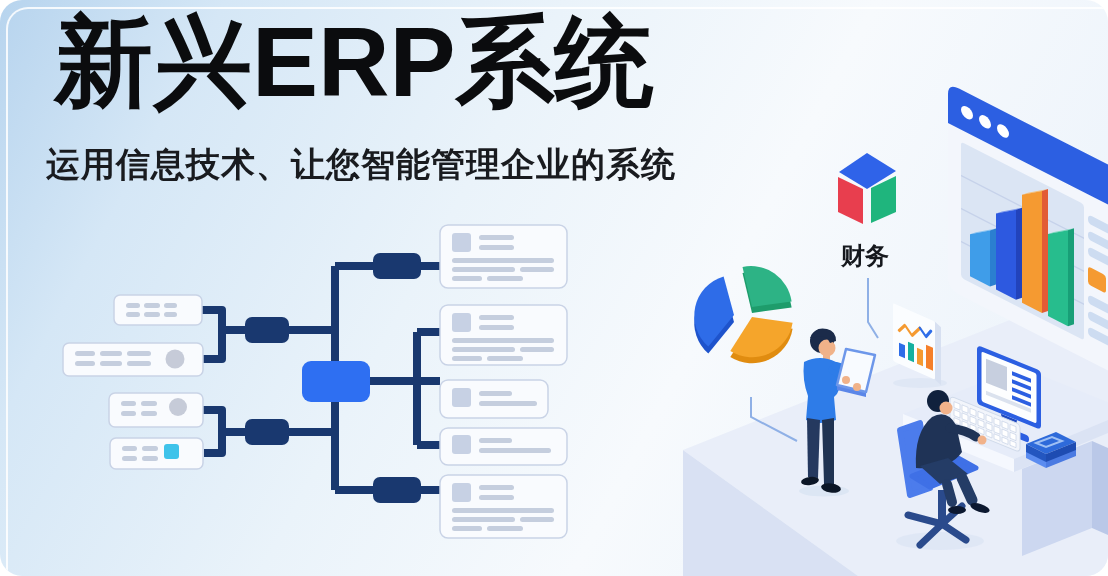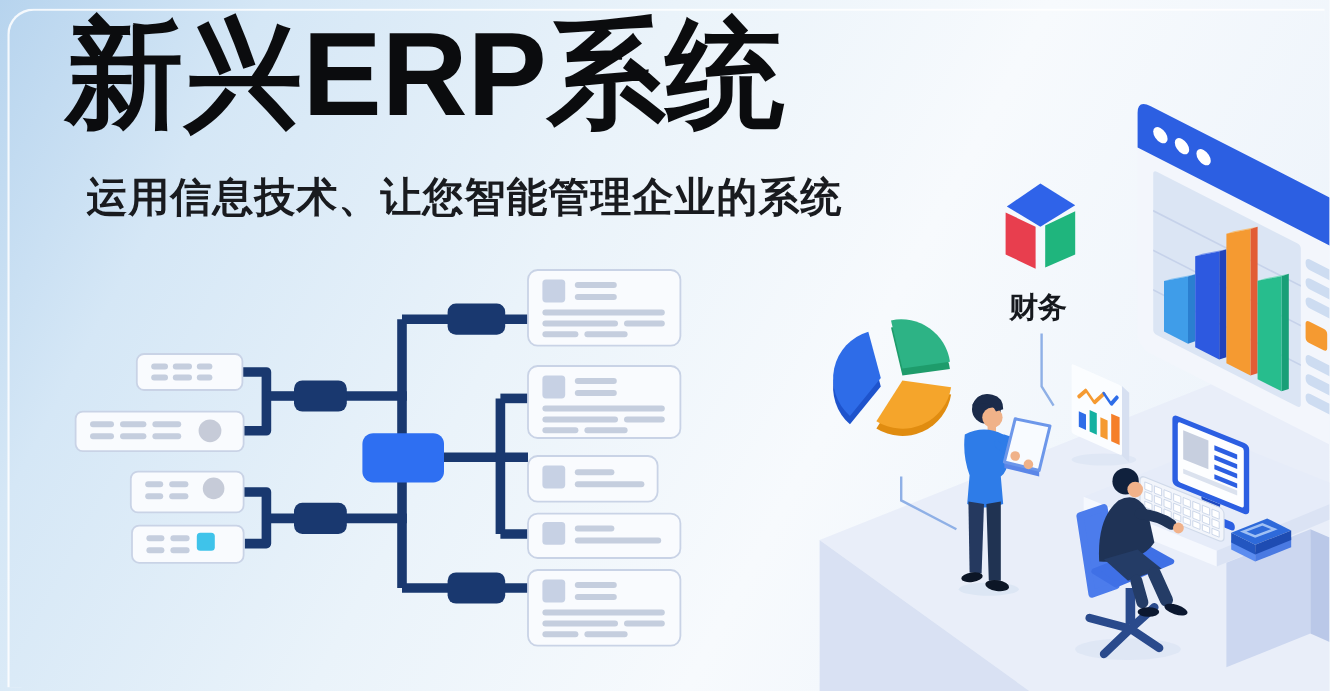--- a/index.html
+++ b/index.html
@@ -1,32 +1,33 @@
 <!DOCTYPE html>
 <html><head>
 <meta charset="utf-8">
 <style>
   html,body{margin:0;padding:0;}
   .stage{
     position:relative;width:1108px;height:576px;overflow:hidden;
     background:linear-gradient(118deg,#b7d4ee 0%,#d5e7f6 16%,#eaf3fa 40%,#f7fafd 62%,#e9f1fa 100%);
     font-family:"Liberation Sans","DejaVu Sans",sans-serif;
+    border-radius:22px;
   }
   .corner-frame{
     position:absolute;left:6px;top:7px;width:1096px;height:564px;
     border-left:2.5px solid rgba(255,255,255,.85);
     border-top:2.5px solid rgba(255,255,255,.85);
     border-top-left-radius:22px;pointer-events:none;
   }
   .title{
     position:absolute;left:54px;top:2px;margin:0;
     font-size:99px;line-height:1.22;font-weight:900;color:#0b0c0e;letter-spacing:0;
   }
   .subtitle{
-    position:absolute;left:72px;top:142px;margin:0;
+    position:absolute;left:46px;top:142px;margin:0;
     font-size:34px;font-weight:600;color:#191b1f;letter-spacing:1px;
   }
   .module-label{
     position:absolute;margin:0;color:#15181d;font-weight:600;
   }
   .label-finance{left:841px;top:240px;font-size:24px;}
   .label-production{left:704px;top:360px;font-size:25px;}
   svg{position:absolute;left:0;top:0;}
 </style>
 </head>

